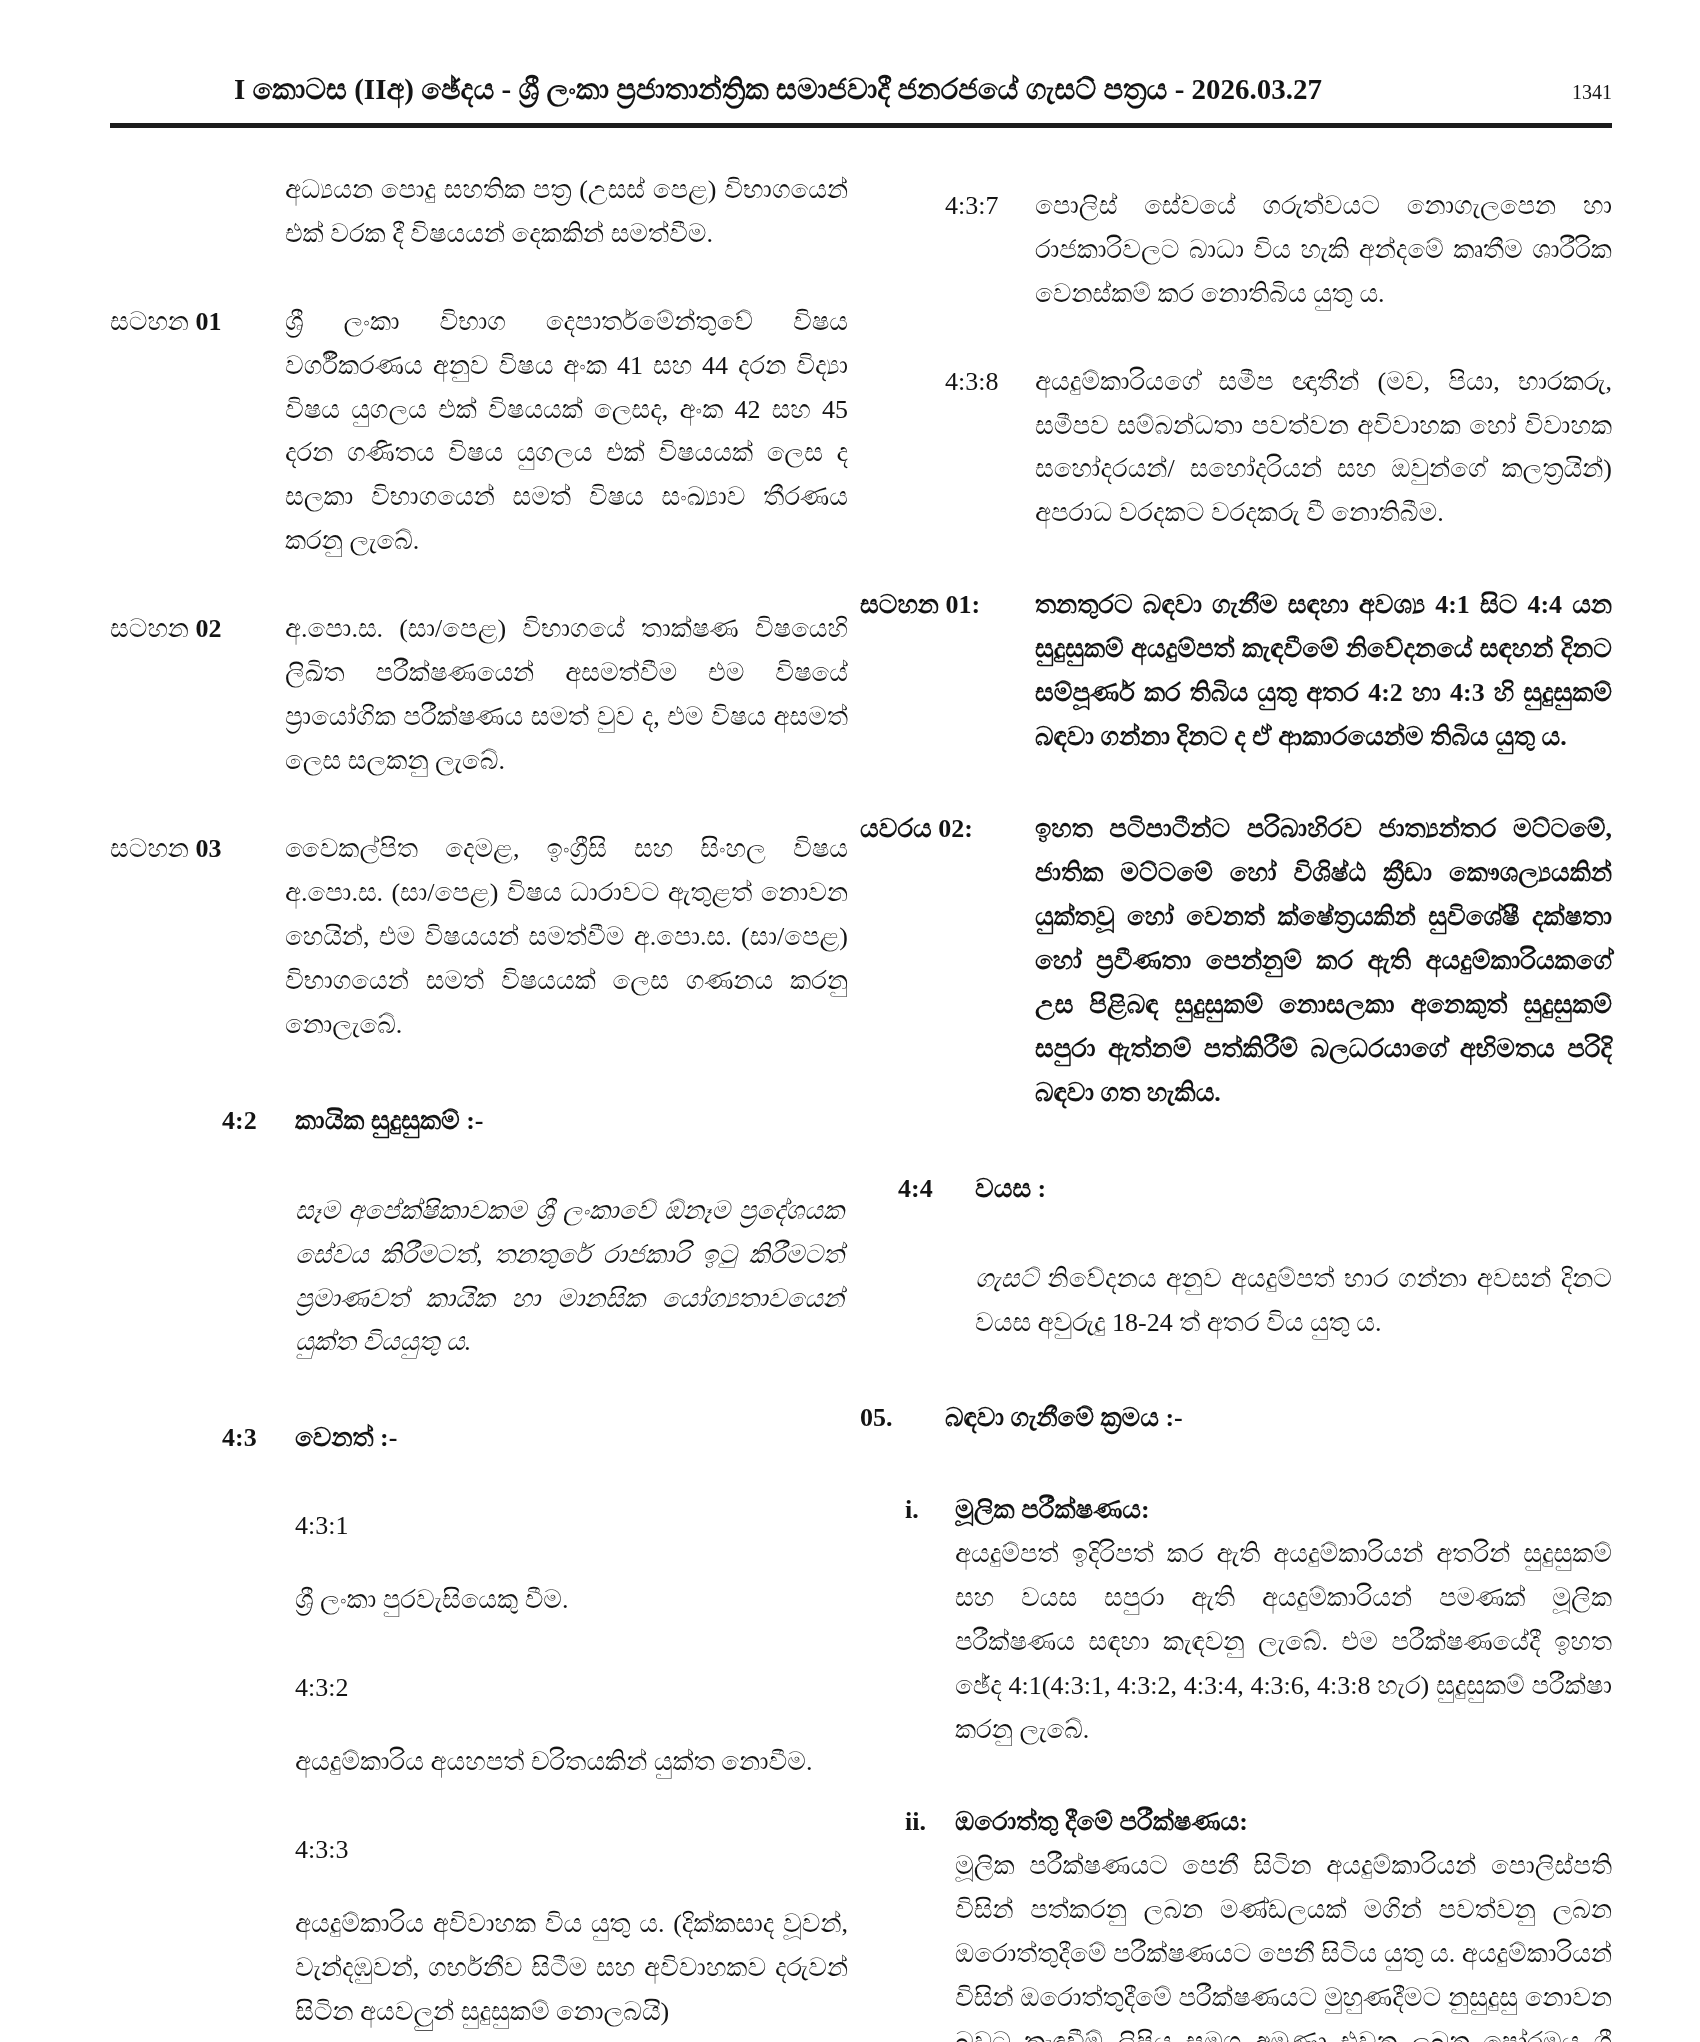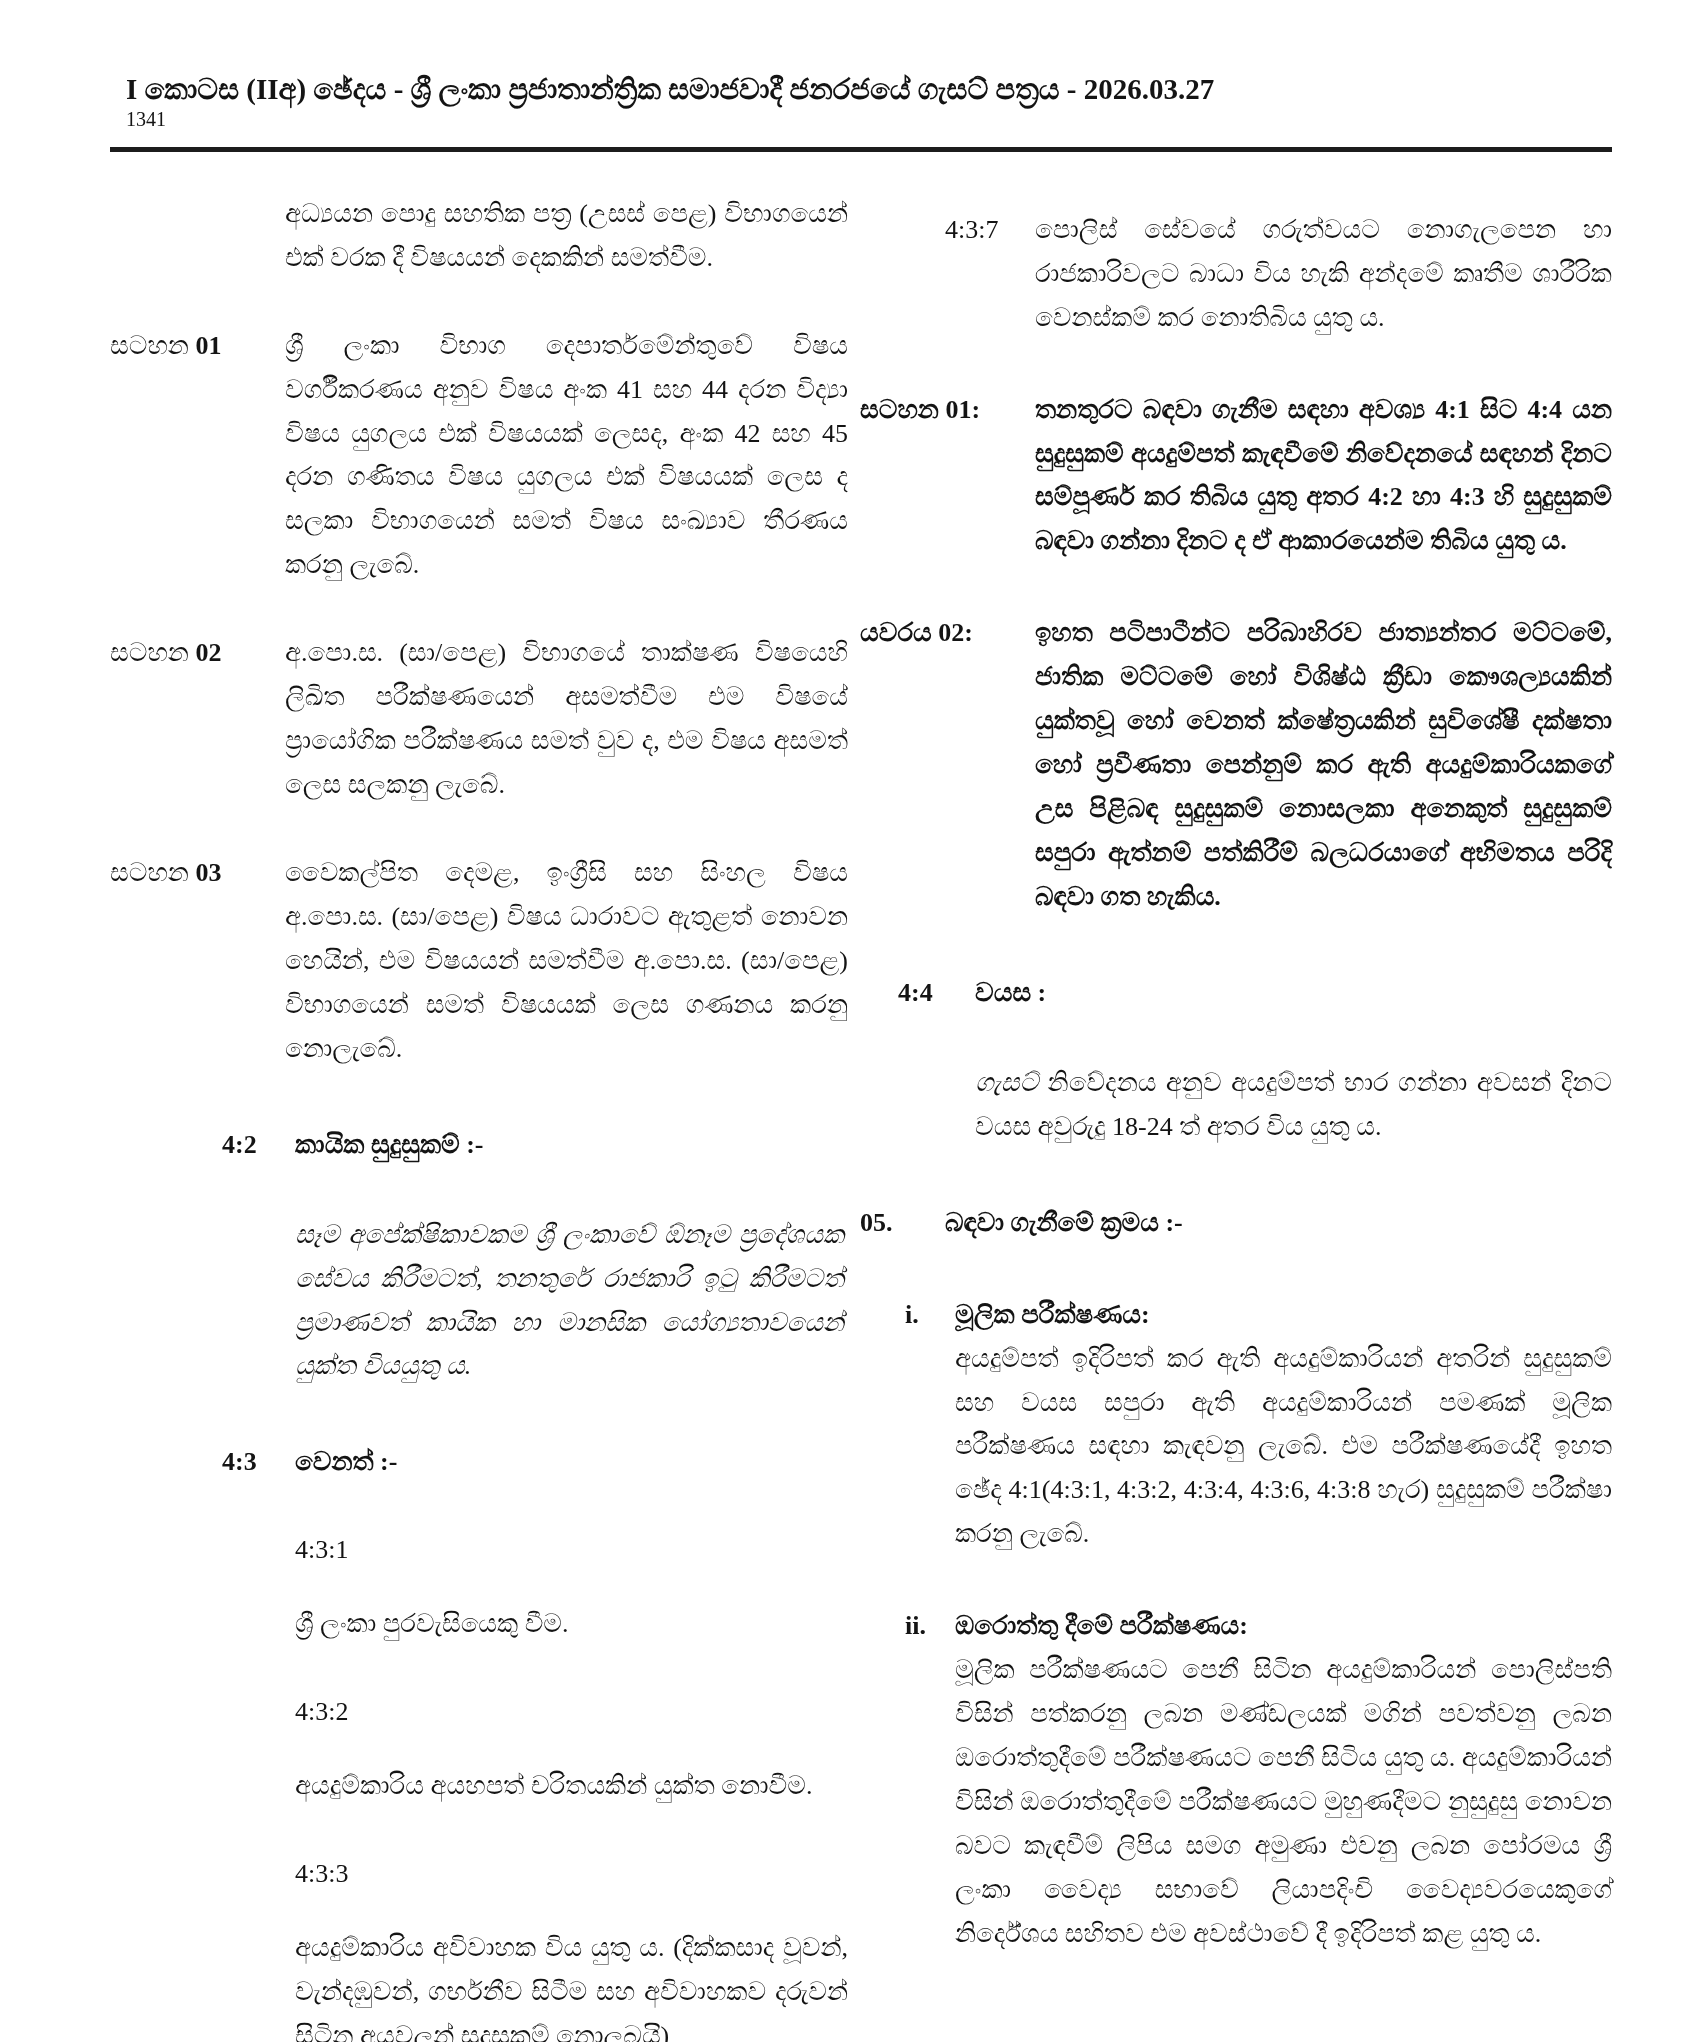--- a/index.html
+++ b/index.html
@@ -8,21 +8,21 @@
     width:1700px;height:2042px;
     margin:0 auto;
     background:#ffffff;
     color:#141414;
     font-family:"Liberation Serif","DejaVu Serif",serif;
     font-size:26px;
     line-height:1.69;
     box-sizing:border-box;
     padding:72px 88px 40px 110px;
   }
-  .header{display:flex;align-items:baseline;font-weight:bold;font-size:29px;line-height:1.2;flex-direction:column;}
+  .header{display:flex;align-items:baseline;font-weight:bold;font-size:29px;line-height:1.2;}
   .header-title{flex:1;text-align:center;padding-right:110px;}
   .page-number{font-weight:normal;font-size:20px;margin-left:16px;}
   .rule{border:0;border-top:5px solid #1c1c1c;margin:16px 0 0 0;}
   .columns{display:flex;margin-top:34px;}
   .col-left{flex:0 0 750px;box-sizing:border-box;padding-right:12px;}
   .col-right{flex:1;box-sizing:border-box;}
   .just{text-align:justify;text-justify:inter-word;}
   
   .intro{margin:6px 0 0 175px;}
   .note-row{display:flex;margin-top:44px;}
@@ -115,20 +115,24 @@
       </div>
 
     </div>
 
     <div class="col-right">
 
       <div class="r-sub-row">
         <div class="r-sub-num">4:3:7</div>
         <div class="r-sub-body just">පොලිස් සේවයේ ගරුත්වයට නොගැලපෙන හා රාජකාරිවලට බාධා විය හැකි අන්දමේ කෘතීම ශාරීරික වෙනස්කම් කර නොතිබිය යුතු ය.</div>
       </div>
+      <div class="r-sub-row">
+        <div class="r-sub-num">4:3:8</div>
+        <div class="r-sub-body just">අයදුම්කාරියගේ සමීප ඥාතීන් (මව, පියා, භාරකරු, සමීපව සම්බන්ධතා පවත්වන අවිවාහක හෝ විවාහක සහෝදරයන්/ සහෝදරියන් සහ ඔවුන්ගේ කලත්‍රයින්) අපරාධ වරදකට වරදකරු වී නොතිබීම.</div>
+      </div>
 
       <div class="r-note-row">
         <div class="r-note-label">සටහන 01:</div>
         <div class="r-note-body just">තනතුරට බඳවා ගැනීම සඳහා අවශ්‍ය 4:1 සිට 4:4 යන සුදුසුකම් අයදුම්පත් කැඳවීමේ නිවේදනයේ සඳහන් දිනට සම්පූර්ණ කර තිබිය යුතු අතර 4:2 හා 4:3 හි සුදුසුකම් බඳවා ගන්නා දිනට ද ඒ ආකාරයෙන්ම තිබිය යුතු ය.</div>
       </div>
       <div class="r-note-row">
         <div class="r-note-label">යවරය 02:</div>
         <div class="r-note-body just">ඉහත පටිපාටීන්ට පරිබාහිරව ජාත්‍යන්තර මට්ටමේ, ජාතික මට්ටමේ හෝ විශිෂ්ඨ ක්‍රීඩා කෞශල්‍යයකින් යුක්තවූ හෝ වෙනත් ක්ෂේත්‍රයකින් සුවිශේෂී දක්ෂතා හෝ ප්‍රවීණතා පෙන්නුම් කර ඇති අයදුම්කාරියකගේ උස පිළිබඳ සුදුසුකම් නොසලකා අනෙකුත් සුදුසුකම් සපුරා ඇත්නම් පත්කිරීම් බලධරයාගේ අභිමතය පරිදි බඳවා ගත හැකිය.</div>
       </div>
 

